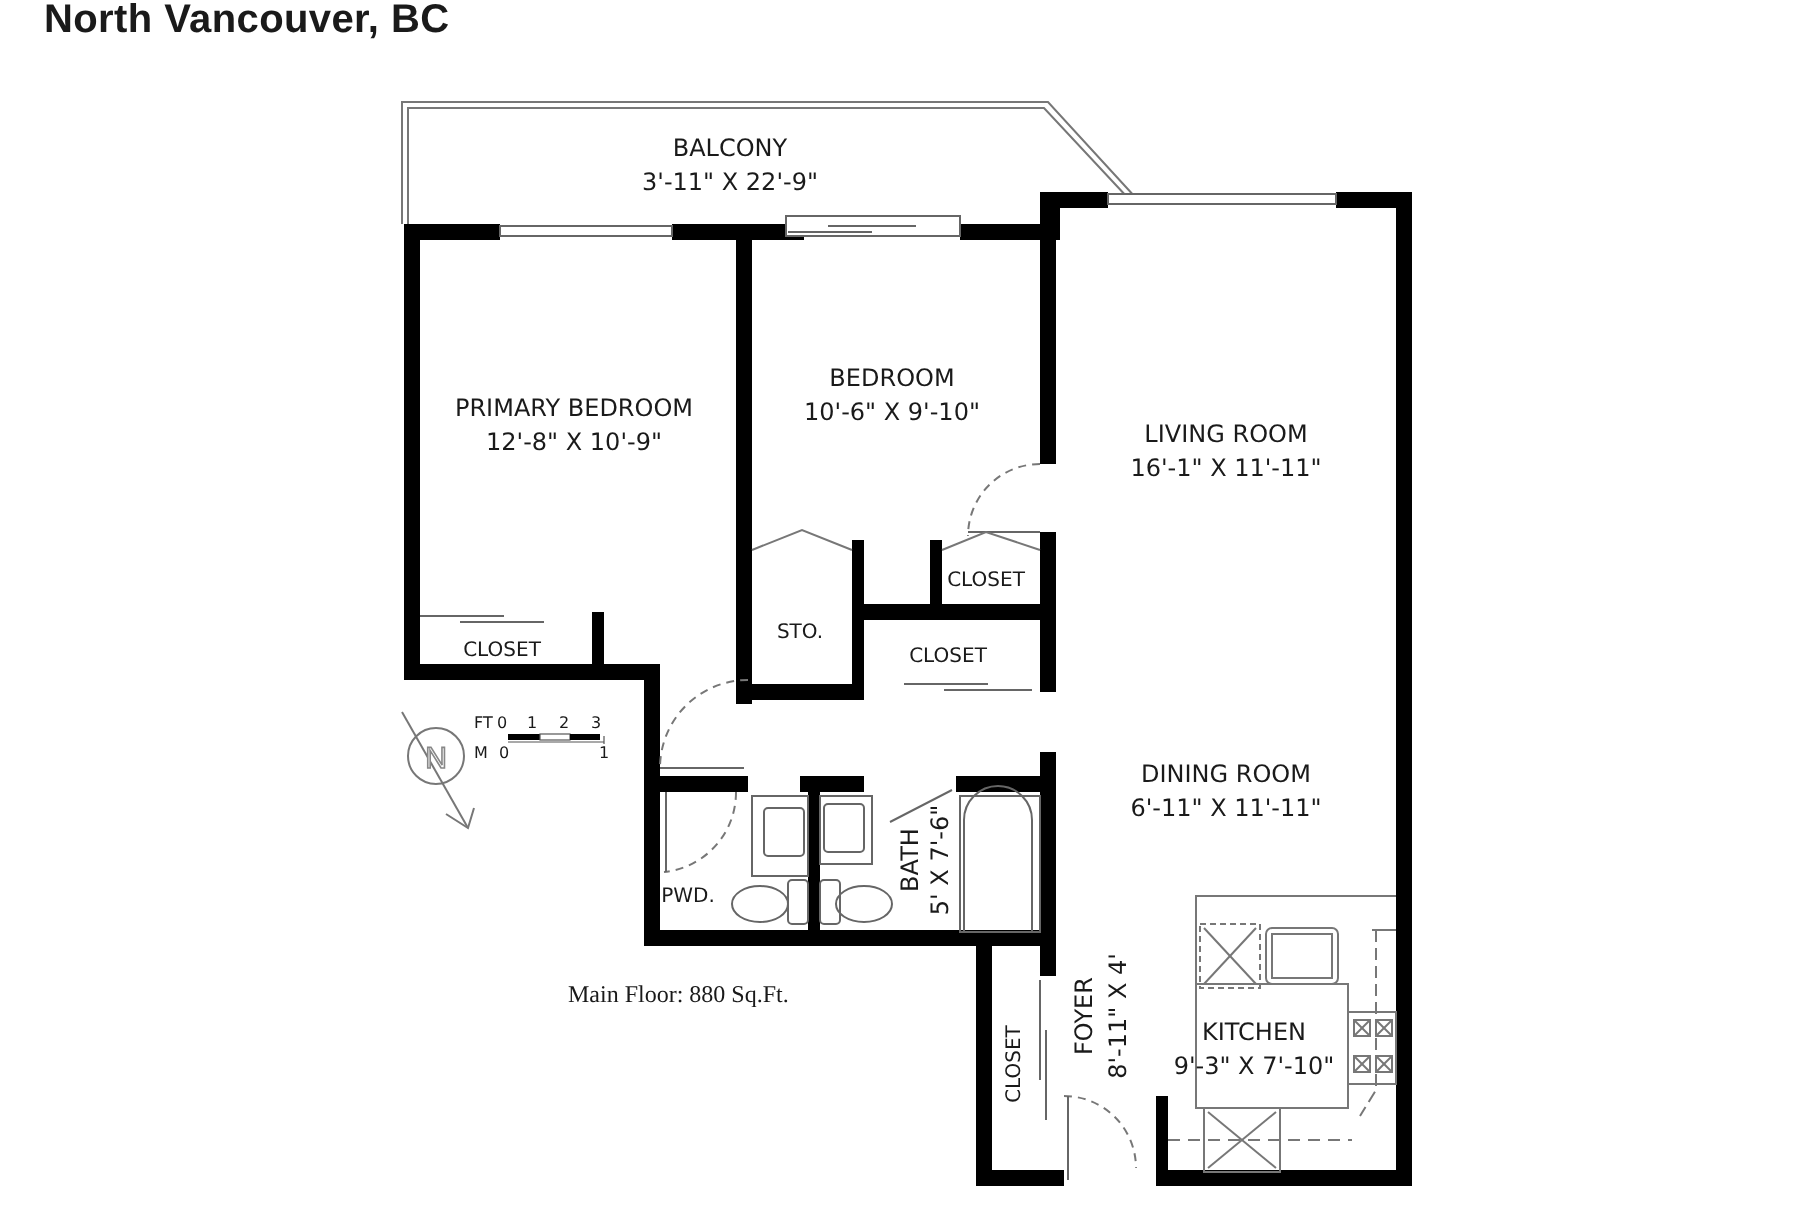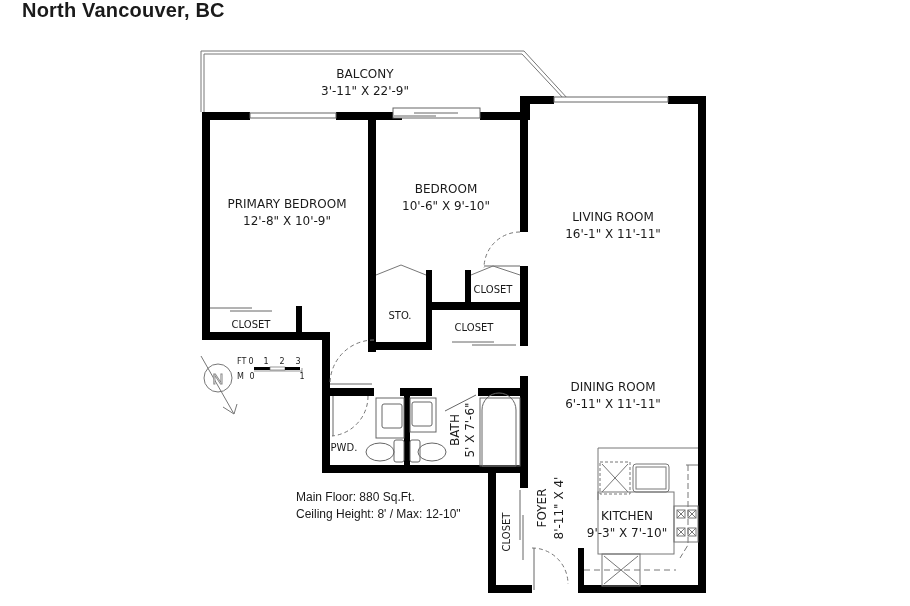--- a/index.html
+++ b/index.html
@@ -1,20 +1,20 @@
 <!DOCTYPE html>
 <html><head>
 <meta charset="utf-8">
 <style>
   html, body { margin: 0; padding: 0; background: #ffffff; }
   body { width: 910px; height: 606px; position: relative; overflow: hidden; font-family: "Liberation Sans", sans-serif; }
   .title { position: absolute; left: 22px; top: -1px; font-size: 20px; color: #1a1a1a; letter-spacing: 0.2px; font-weight: bold; }
   svg.plan { position: absolute; left: 0; top: 0; }
   .lbl { font-family: "DejaVu Sans", sans-serif; fill: #1a1a1a; }
-  .info { position: absolute; left: 296px; top: 489px; font-family: Liberation Sans, sans-serif; font-size: 12px; color: #1a1a1a; line-height: 17px; }
+  .info { position: absolute; left: 284px; top: 489px; font-family: Liberation Serif, serif; font-size: 12px; color: #1a1a1a; line-height: 17px; }
 </style>
 </head>
 <body>
 
 <div class="title">North Vancouver, BC</div>
 
 <svg class="plan" width="910" height="606" viewBox="0 0 910 606">
 
   <g fill="none" stroke="#777" stroke-width="1">
     <polyline points="201,112 201,51 524,51 568,99"></polyline>
@@ -206,14 +206,13 @@
     <rect x="254" y="367" width="16" height="3" fill="#000"></rect>
     <rect x="270" y="367" width="15" height="3" fill="#fff" stroke="#555" stroke-width="0.6"></rect>
     <rect x="285" y="367" width="15" height="3" fill="#000"></rect>
     <line x1="254" y1="371" x2="302" y2="371" stroke="#555" stroke-width="0.6"></line>
     <line x1="302" y1="368" x2="302" y2="372" stroke="#555" stroke-width="0.6"></line>
   </g>
 </svg>
 
 <div class="info">
   <div>Main Floor: 880 Sq.Ft.</div>
-  <div>Ceiling Height: 8' / Max: 12-10"</div>
 </div>
 
 </body></html>

